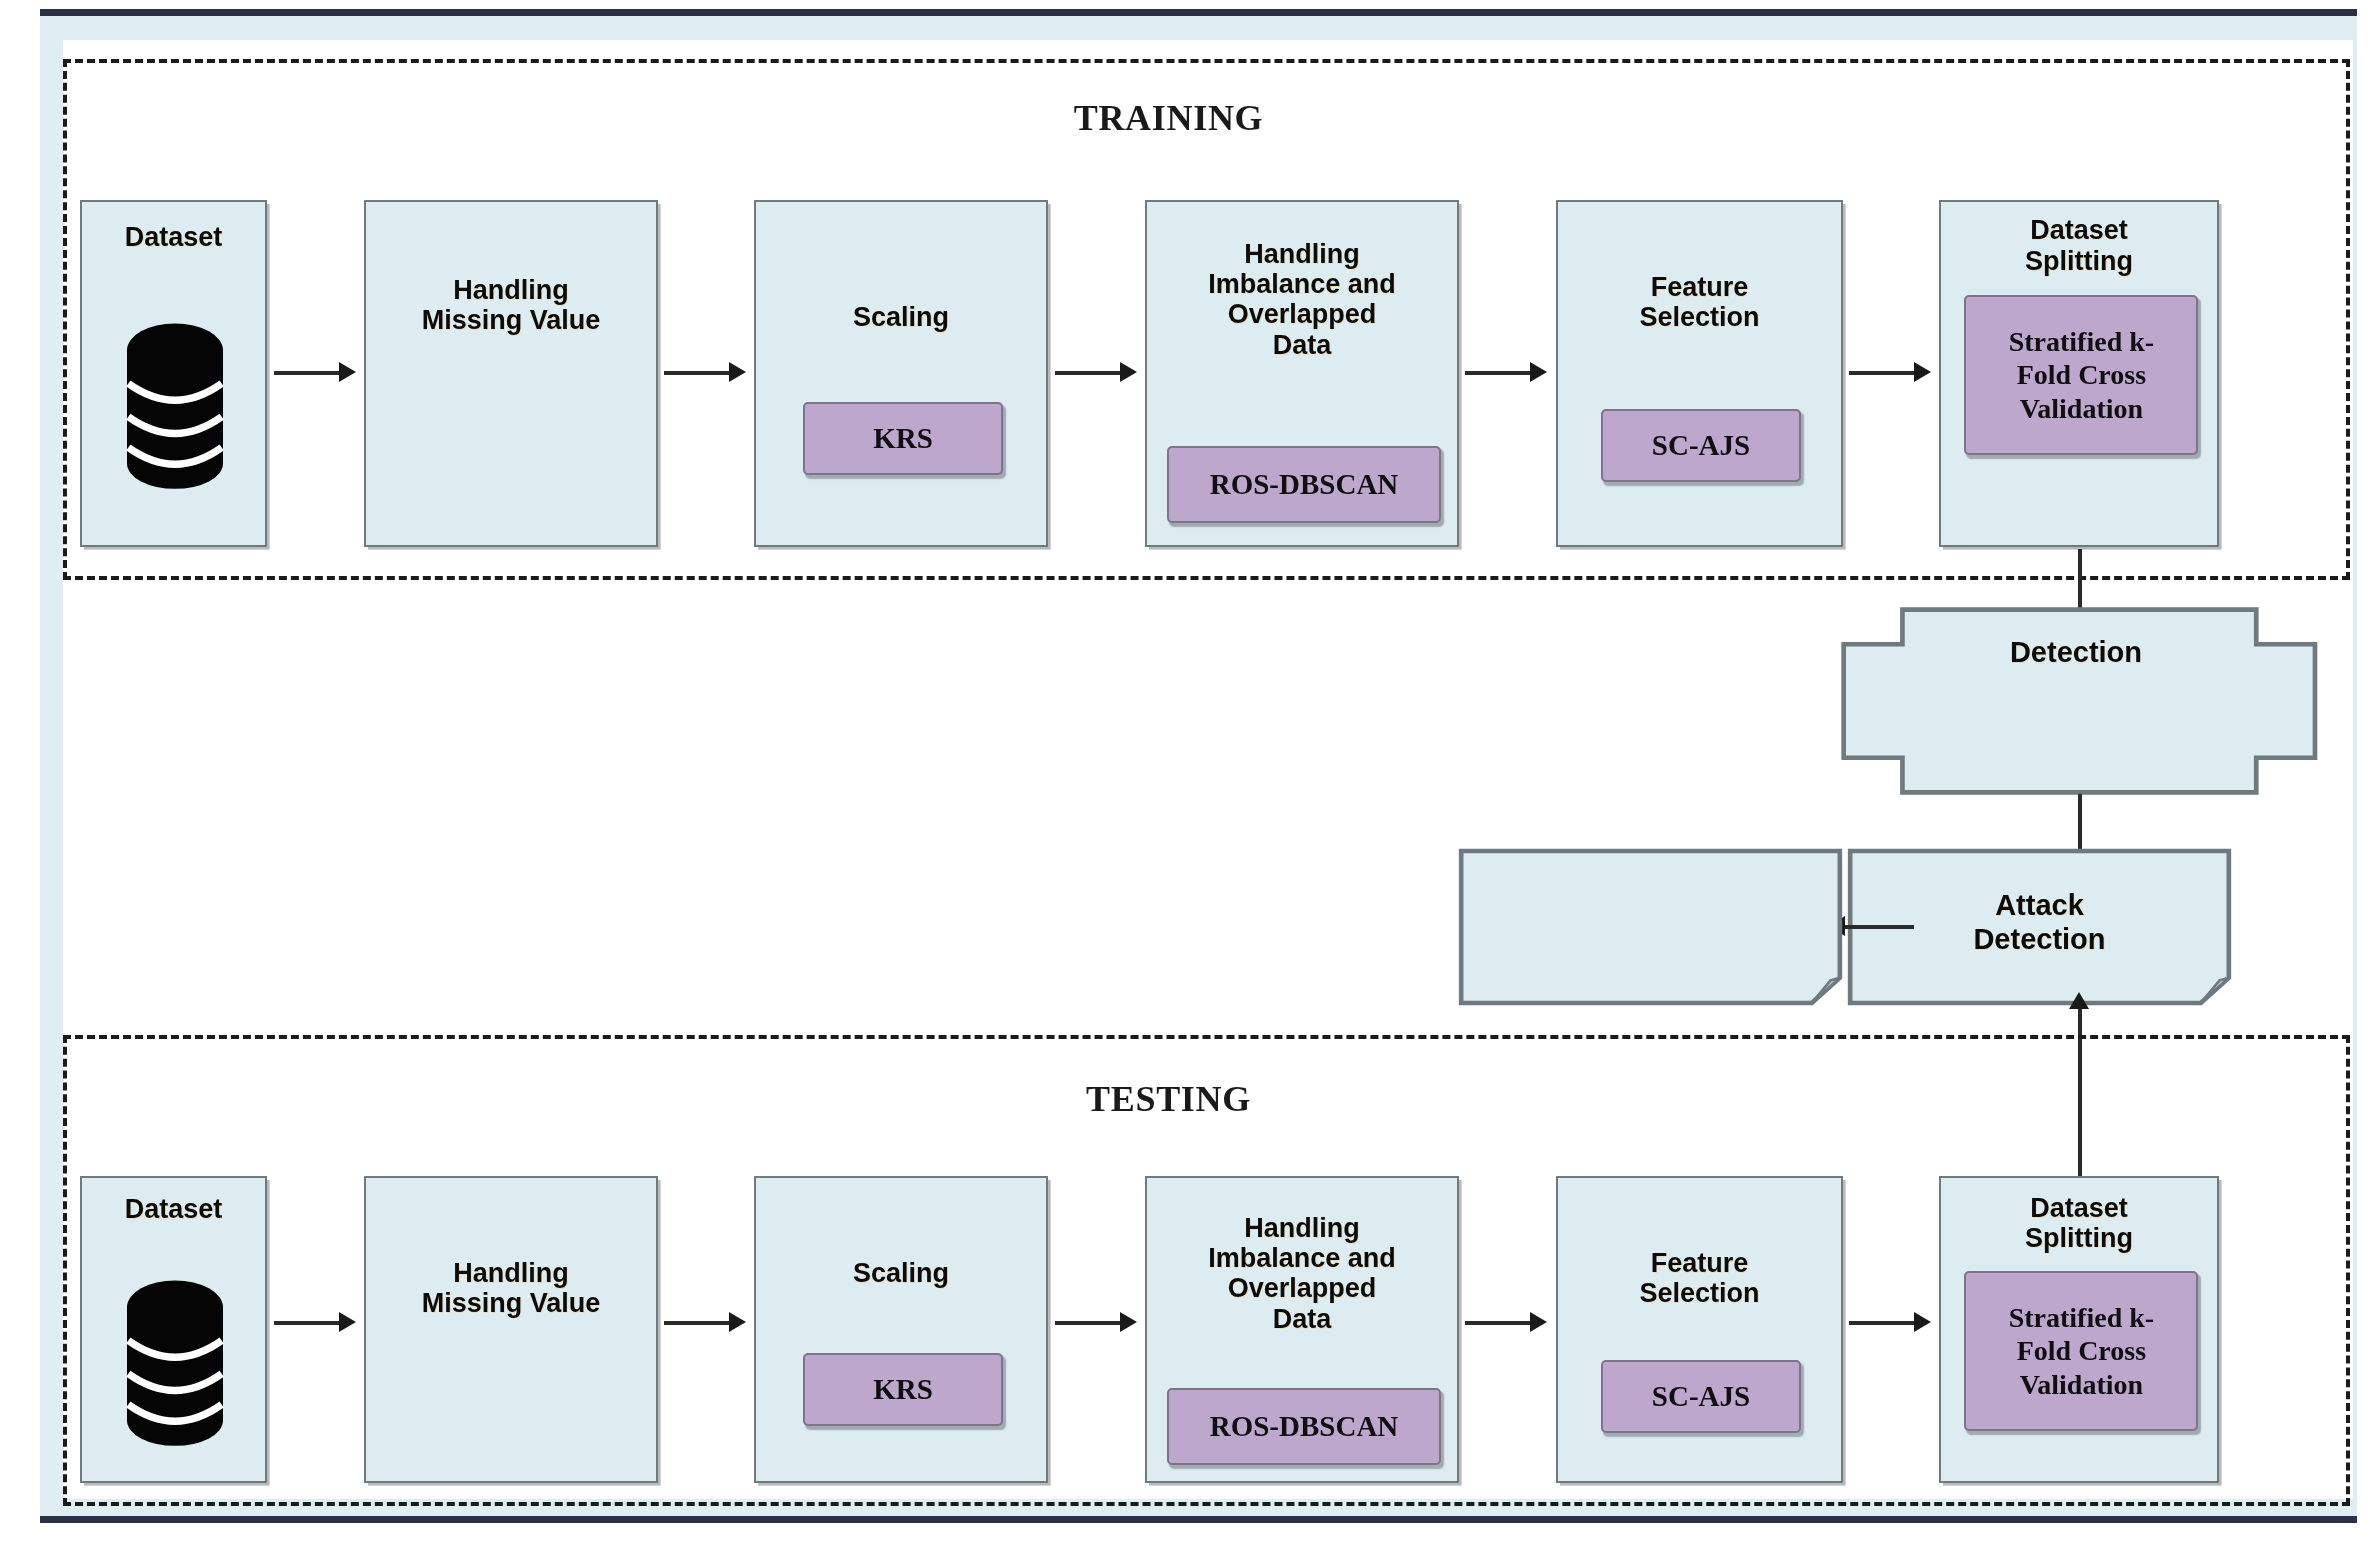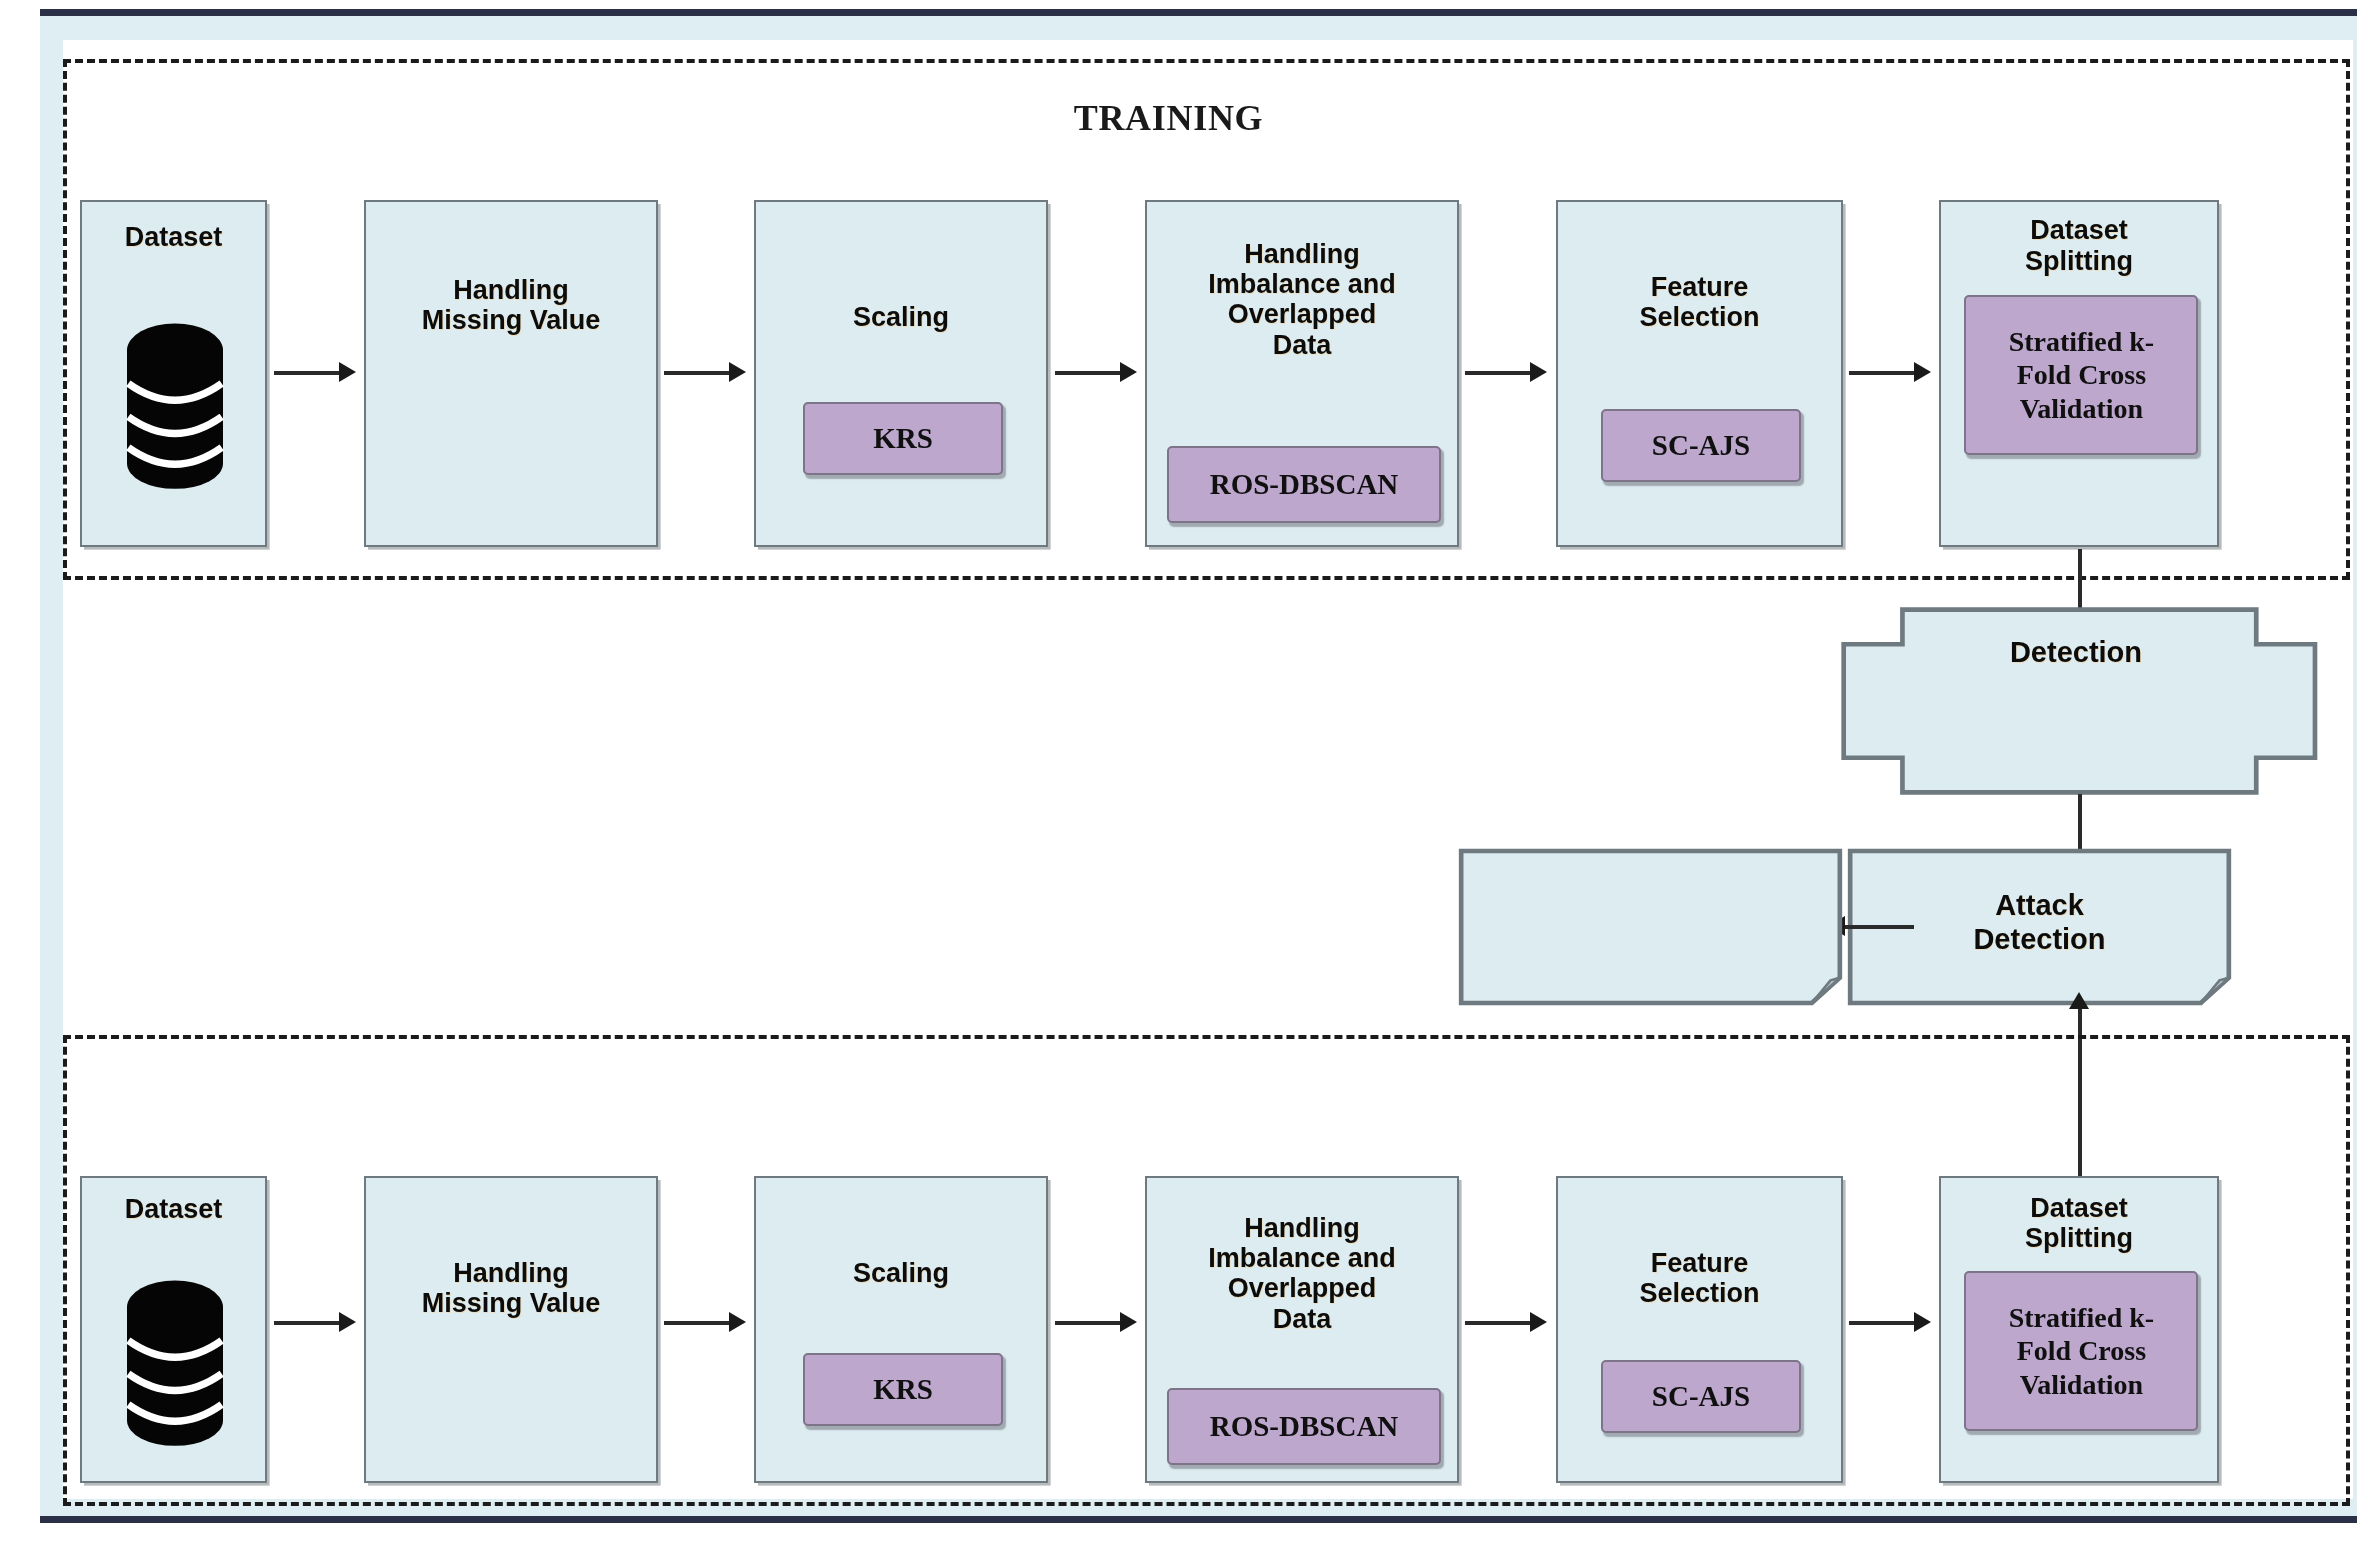--- a/index.html
+++ b/index.html
@@ -266,20 +266,21 @@
   <div class="docbox-wrap" style="left:1457px; top:847px; width:387px; height:160px;">
     <svg viewBox="0 0 580 240" width="387" height="160" aria-hidden="true">
       <path d="M6 6 L574 6 L574 196 L532 234 L6 234 Z" fill="#dcecf1" stroke="#6e7a80" stroke-width="7"></path>
       <path d="M574 196 L532 234 L560 200 Z" fill="#b9c4c9" stroke="#6e7a80" stroke-width="4"></path>
     </svg>
   </div>
 
   <div class="arrow-v up" style="left:2078px; top:1007px; height:170px;"></div>
 
   <div class="dashed-group" style="left:63px; top:1035px; width:2287px; height:471px;"></div>
+  <div class="group-title" style="left:935px; top:1078px; width:467px;">TESTING</div>
 
   <div class="pbox" style="left:80px; top:1176px; width:187px; height:307px;">
     <div class="pbox-title" style="top:16px;">Dataset</div>
     <div class="db-icon" style="left:41px; top:101px; width:104px; height:167px;">
       <svg viewBox="0 0 156 250" width="104" height="167" aria-hidden="true">
         <g fill="#050505">
           <ellipse cx="78" cy="42" rx="72" ry="40"></ellipse>
           <rect x="6" y="42" width="144" height="170"></rect>
           <ellipse cx="78" cy="212" rx="72" ry="38"></ellipse>
         </g>

